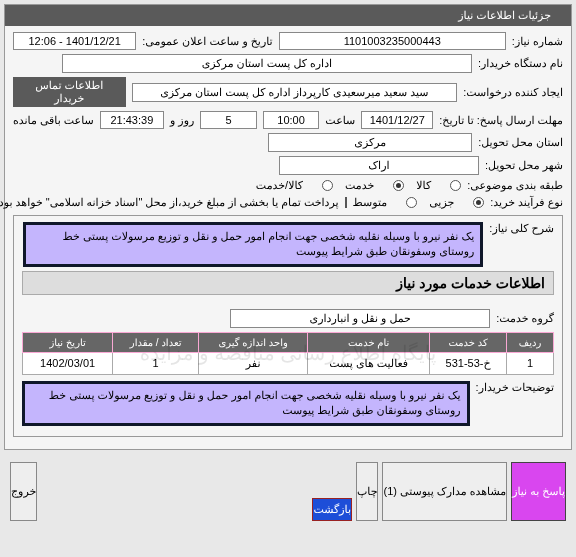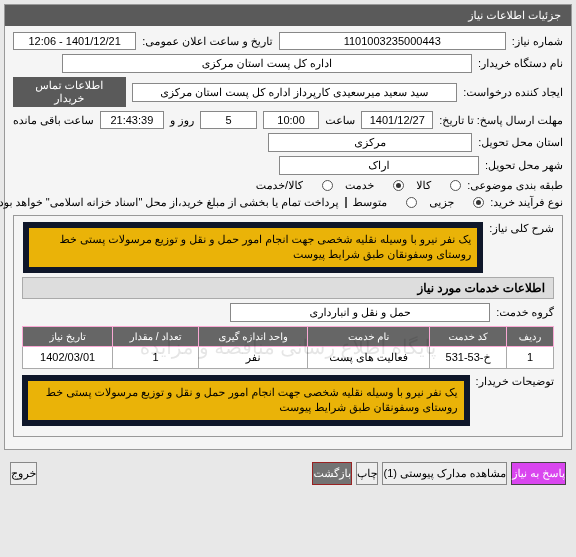--- a/index.html
+++ b/index.html
@@ -11,21 +11,21 @@
   direction: rtl;
 }
 .panel {
   border: 1px solid #999;
   background: #f5f5f5;
   margin-bottom: 6px;
 }
 .panel-header {
   background: #5a5a5a;
   color: #fff;
-  padding: 4px 10px;
+  padding: 4px 20px;
   font-size: 11px;
 }
 .panel-body {
   padding: 6px 8px;
 }
 .row {
   display: flex;
   align-items: center;
   margin-bottom: 4px;
   gap: 6px;
@@ -79,35 +79,35 @@
   background: #333;
   border-radius: 50%;
 }
 .checkbox {
   width: 11px; height: 11px;
   border: 1px solid #555;
   background: #fff;
   display: inline-block;
 }
 .desc-box {
-  border: 6px solid #0f172a;
-  background: #eab308;
+  border: 3px solid #0f172a;
+  background: #c4b5fd;
   padding: 4px 6px;
   width: 460px;
   min-height: 32px;
   font-size: 11px;
   line-height: 1.4;
 }
 .sub-header {
   background: #ddd;
   padding: 3px 8px;
   border: 1px solid #aaa;
   font-weight: bold;
-  font-size: 12px;
-  margin-bottom: 4px;
+  font-size: 14px;
+  margin-bottom: 14px;
 }
 table {
   width: 100%;
   border-collapse: collapse;
   background: #fff;
 }
 th {
   background: #666;
   color: #fff;
   padding: 4px 6px;
@@ -128,21 +128,21 @@
   padding: 6px;
 }
 .btn {
   padding: 4px 0;
   border: 1px solid #888;
   font-size: 11px;
   cursor: pointer;
   background: #eee;
 }
 .btn-dark { background: #d946ef; color: #fff; border-color: #444; }
-.btn-red { background: #737373; color: #fff; border-color: #922; }
+.btn-red { background: #1d4ed8; color: #fff; border-color: #922; margin-top: 36px; }
 .spacer { flex: 1; }
 .watermark {
   position: absolute;
   left: 50%; top: 50%;
   transform: translate(-50%, -50%);
   font-size: 20px;
   color: rgba(0,0,0,0.1);
   pointer-events: none;
   white-space: nowrap;
 }

